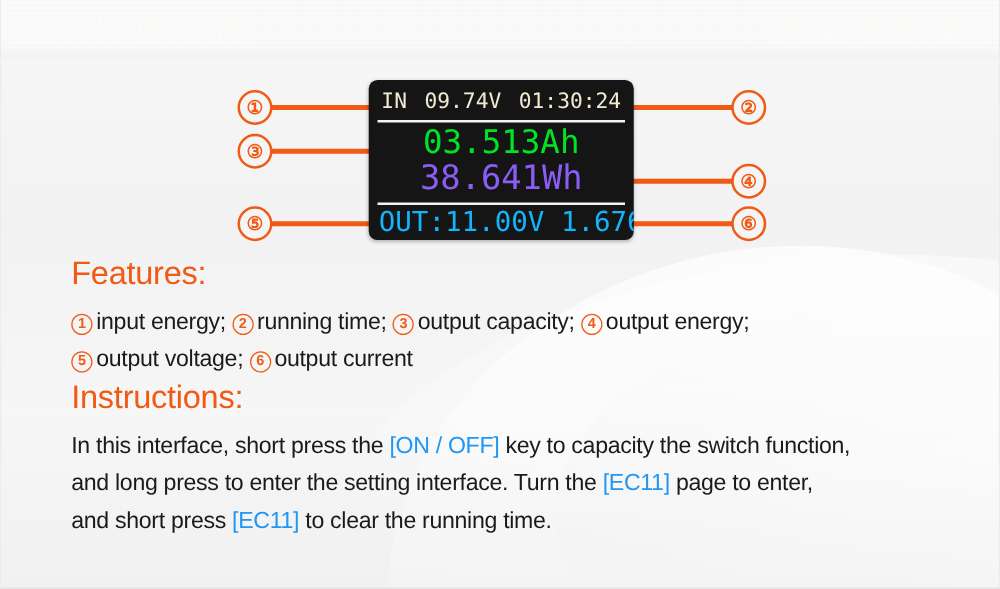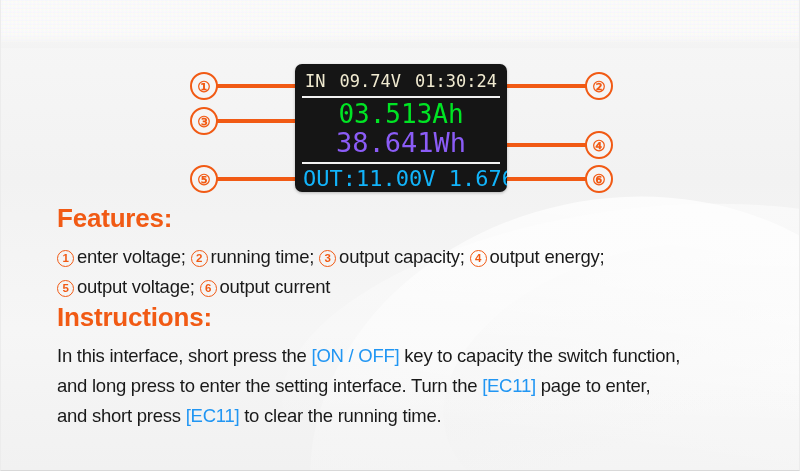--- a/index.html
+++ b/index.html
@@ -186,21 +186,21 @@
 
   
   #content {
     position: absolute;
     left: 56px; top: 203px;
     width: 700px;
   }
   .section-heading {
     color: #f15a14;
     font-size: 26px;
-    font-weight: bold;
+    font-weight: normal;
     font-family: "Liberation Sans", sans-serif;
     margin: 0;
     line-height: 1.2;
     letter-spacing: -0.2px;
   }
   #features-heading { margin-bottom: 8px; }
   #instructions-heading { margin-bottom: 8px; }
 
   .body-line {
     color: #1a1a1a;
@@ -289,21 +289,21 @@
       </div>
     </div>
 
   </div>
 
   <div id="content">
 
     <h2 class="section-heading" id="features-heading">Features:</h2>
 
     <div class="body-line">
-      <span class="inum">1</span><span>enter voltage;</span>
+      <span class="inum">1</span><span>input energy;</span>
       <span class="inum">2</span><span>running time;</span>
       <span class="inum">3</span><span>output capacity;</span>
       <span class="inum">4</span><span>output energy;</span>
     </div>
 
     <div class="body-line">
       <span class="inum">5</span><span>output voltage;</span>
       <span class="inum">6</span><span>output current</span>
     </div>
 

